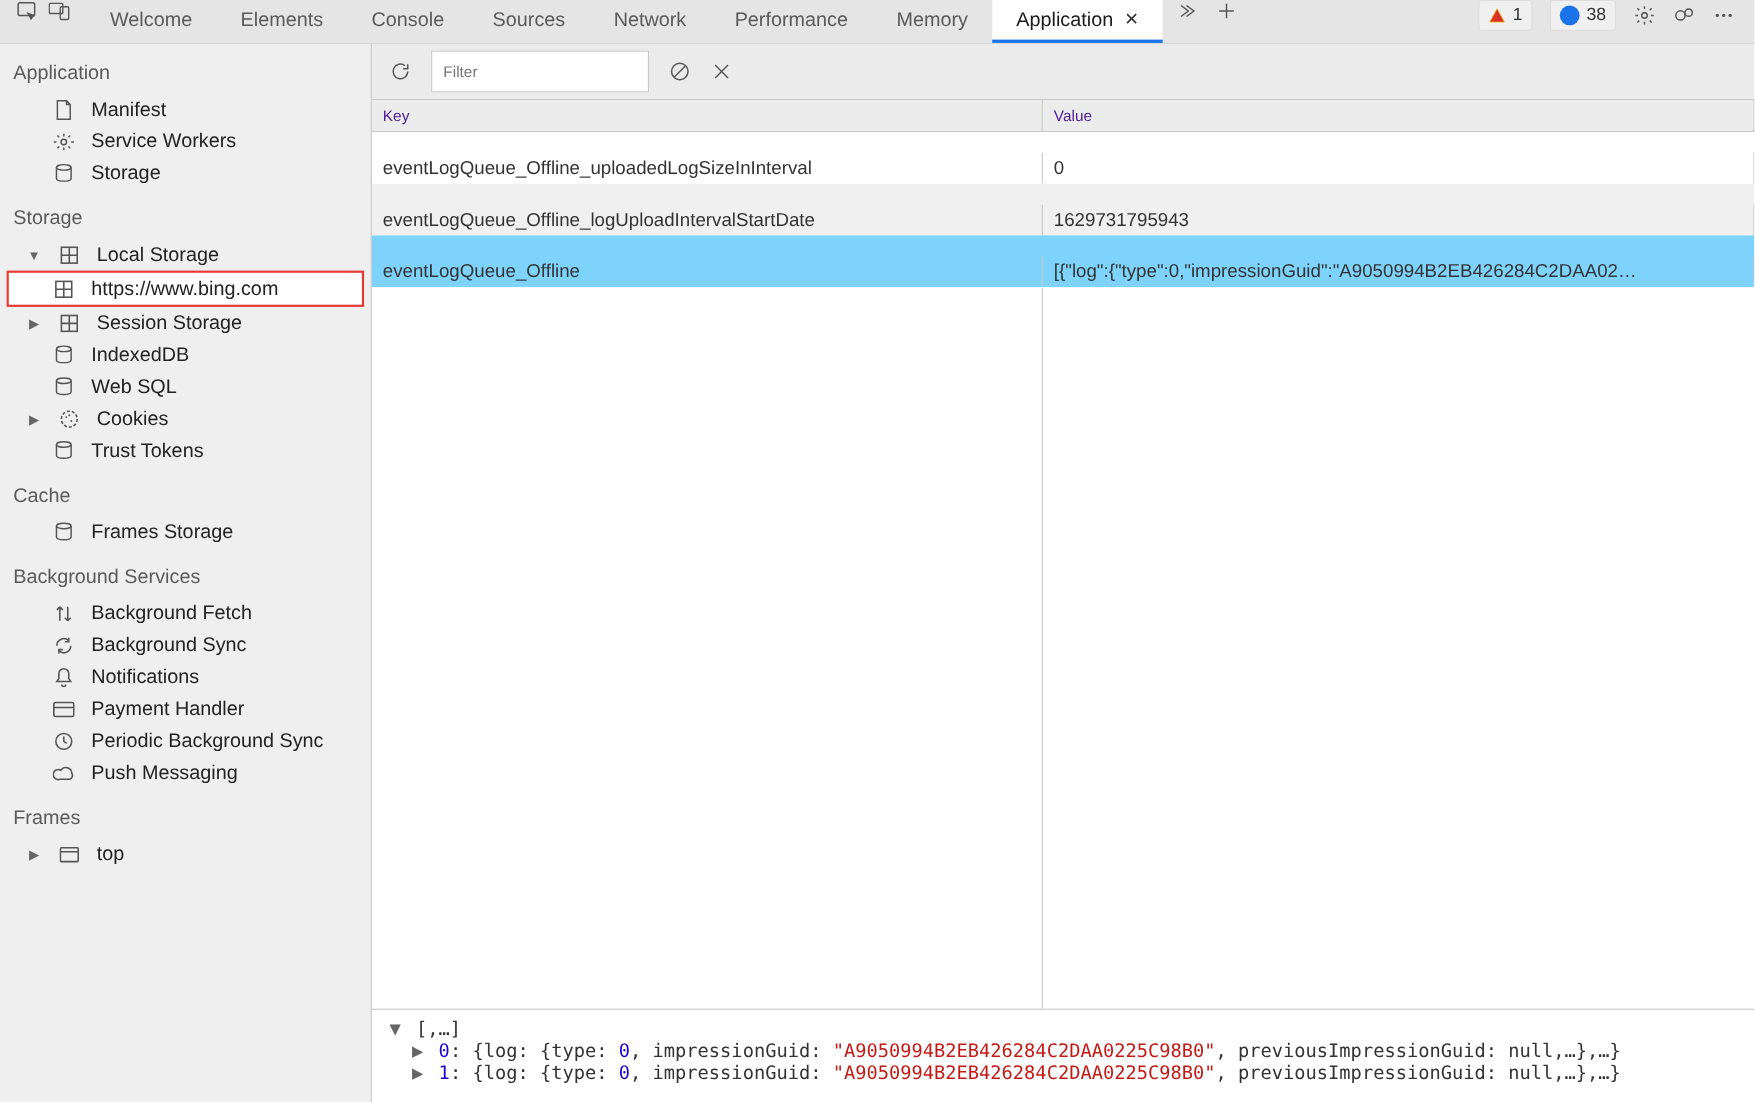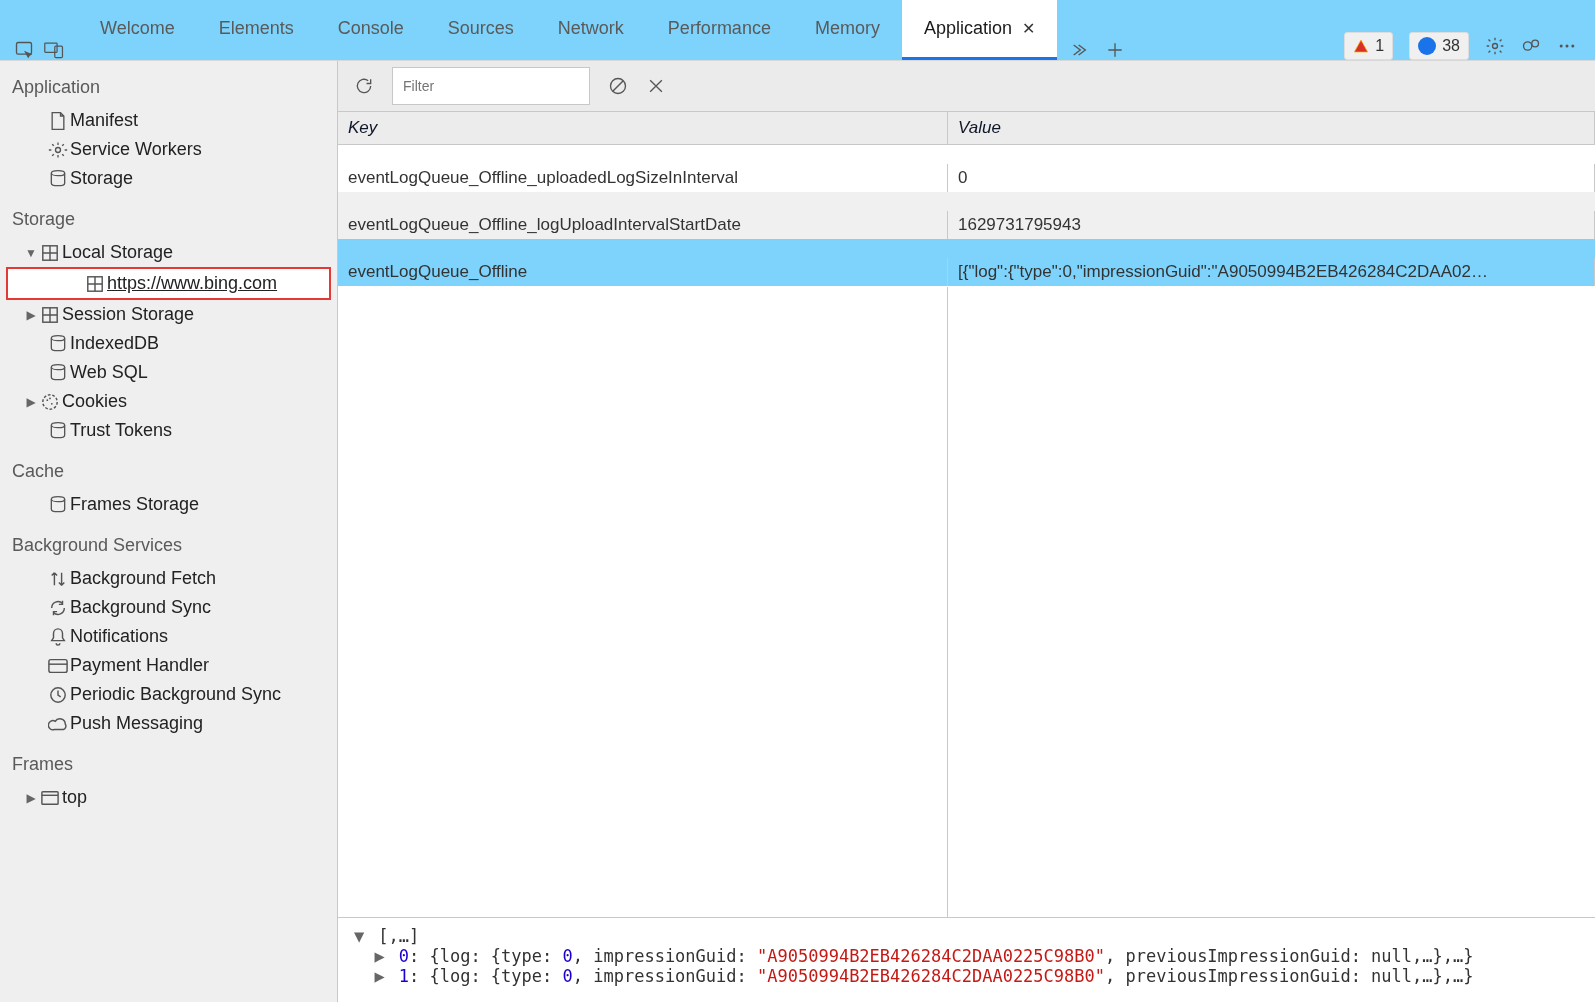--- a/index.html
+++ b/index.html
@@ -1,54 +1,54 @@
 <!DOCTYPE html>
 <html><head>
 <meta charset="utf-8">
 <style>
   * { box-sizing: border-box; margin: 0; padding: 0; }
   html, body { width: 1595px; height: 1002px; font-family: "Segoe UI", Arial, sans-serif; background: #fff; color: #333; }
   .root { display: flex; flex-direction: column; height: 100%; }
 
   
-  .tabstrip { height: 61px; background: #7dd3fc; border-bottom: 1px solid #d8d8d8; display: flex; align-items: flex-end; }
+  .tabstrip { height: 40px; background: #e5e5e5; border-bottom: 1px solid #d8d8d8; display: flex; align-items: flex-start; }
   .tabstrip .lead-icons { display: flex; gap: 10px; padding: 0 14px; }
   .tabs { display: flex; align-items: stretch; height: 100%; }
   .tab { display: flex; align-items: center; padding: 0 22px; font-size: 18px; color: #5a5a5a; cursor: pointer; border-bottom: 3px solid transparent; }
   .tab.active { background: #fff; color: #1a1a1a; border-bottom: 3px solid #1a73e8; position: relative; }
   .tab.active .close { margin-left: 10px; font-size: 16px; color: #333; }
   .tabstrip .tool-icons { margin-left: auto; display: flex; align-items: center; gap: 16px; padding-right: 18px; }
   .badge { display: inline-flex; align-items: center; gap: 6px; font-size: 16px; padding: 4px 8px; border-radius: 3px; background: #f0f0f0; border: 1px solid #ddd; }
   .badge.warn svg path { fill: #d93025; }
   .badge.info .dot { width: 18px; height: 18px; border-radius: 50%; background: #1a73e8; display: inline-block; }
 
   
   .body { flex: 1; display: flex; min-height: 0; }
   .sidebar { width: 338px; background: #efefef; border-right: 1px solid #c8c8c8; overflow-y: auto; position: relative; color: #444; }
   .sidebar::-webkit-scrollbar { width: 18px; }
   .sidebar::-webkit-scrollbar-thumb { background: #ccc; }
   .sidebar::-webkit-scrollbar-track { background: #eee; }
 
   .section-title { font-size: 18px; color: #5a5a5a; padding: 16px 12px 8px; }
-  .tree-item { display: flex; align-items: center; gap: 2px; padding: 4px 12px 4px 24px; font-size: 18px; color: #222; cursor: pointer; }
+  .tree-item { display: flex; align-items: center; gap: 15px; padding: 4px 12px 4px 24px; font-size: 18px; color: #222; cursor: pointer; }
   .tree-item.level-1 { padding-left: 48px; }
   .tree-item.level-2 { padding-left: 72px; }
-  .tree-item.highlighted { border: 2px solid #e53935; background: #fff; margin: 0 6px; padding-left: 77px; text-decoration: underline; }
+  .tree-item.highlighted { border: 2px solid #e53935; background: #fff; margin: 0 6px; padding-left: 40px; }
   .tree-caret { width: 14px; display: inline-block; text-align: center; color: #666; font-size: 12px; }
   .icon { width: 20px; height: 20px; flex-shrink: 0; display: inline-flex; align-items: center; justify-content: center; }
 
   
   .main { flex: 1; display: flex; flex-direction: column; min-width: 0; }
   .toolbar { height: 51px; background: #ebebeb; border-bottom: 1px solid #c8c8c8; display: flex; align-items: center; gap: 18px; padding: 0 16px; }
   .filter-input { width: 198px; height: 38px; border: 1px solid #c8c8c8; background: #fff; font-size: 14px; padding: 0 10px; }
 
   .table-wrap { flex: 1; min-height: 0; display: flex; flex-direction: column; }
   .grid-header, .grid-row { display: grid; grid-template-columns: 610px 1fr; }
   .grid-header { background: #ececec; border-bottom: 1px solid #c8c8c8; }
-  .grid-header .cell { padding: 6px 10px; font-size: 17px; color: #0f172a; border-right: 1px solid #c8c8c8; font-style: italic; }
+  .grid-header .cell { padding: 6px 10px; font-size: 14px; color: #4c1d95; border-right: 1px solid #c8c8c8; }
   .grid-body { background: #fff; overflow: hidden; flex: 1; display:flex; flex-direction:column; }
   .grid-row .cell { padding: 4px 10px; font-size: 17px; color: #333; border-right: 1px solid #c8c8c8; white-space: nowrap; overflow: hidden; text-overflow: ellipsis; margin-top: 19px; }
   .grid-row.alt { background: #f0f0f0; }
   .grid-row.selected { background: #7dd3fc; }
   .grid-filler { flex:1; border-top:1px solid transparent; position:relative; }
   .grid-filler::after { content:""; position:absolute; left:609px; top:0; bottom:0; width:1px; background:#c8c8c8; }
 
   
   .preview { border-top: 1px solid #c8c8c8; padding: 8px 16px 16px; font-family: Consolas, monospace; font-size: 17px; color: #333; white-space: pre; }
   .preview .line { display:block; }

